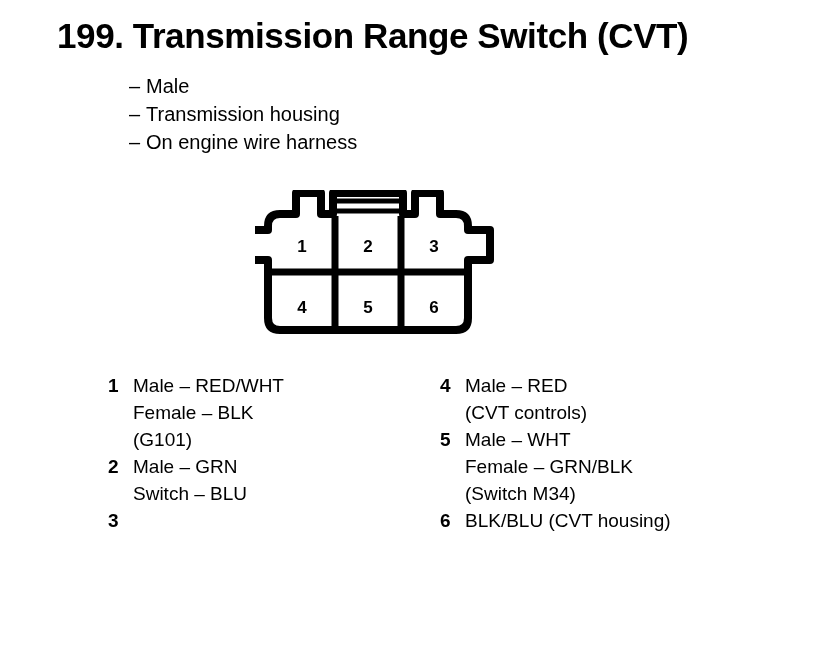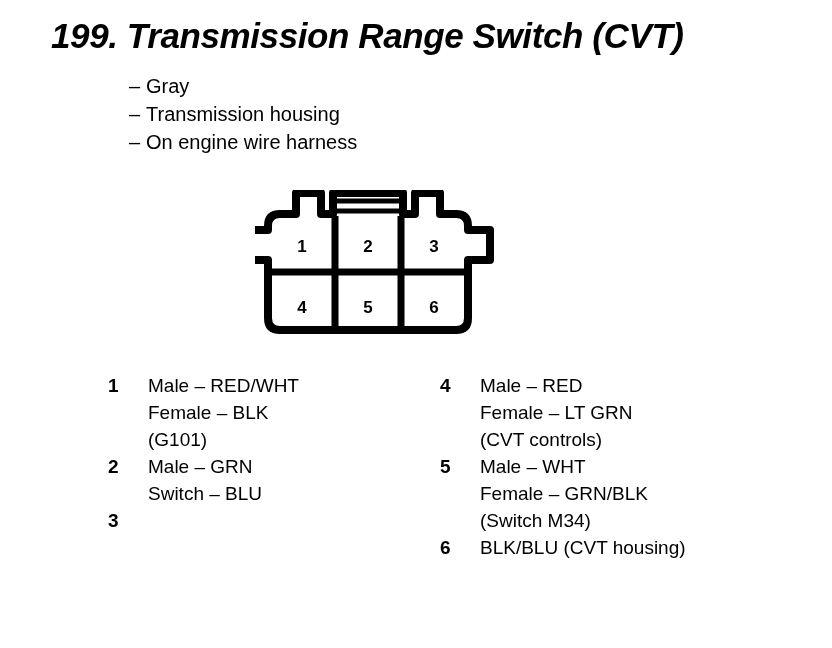--- a/index.html
+++ b/index.html
@@ -12,24 +12,23 @@
     height: 648px;
     position: relative;
     overflow: hidden;
     font-family: "Liberation Sans", sans-serif;
     color: #000000;
   }
 
   
   #title-block {
     position: absolute;
-    left: 51px;
+    left: 57px;
     top: 16px;
     white-space: nowrap;
-    font-style: italic;
   }
   #page-title {
     font-size: 35px;
     font-weight: bold;
     line-height: 40px;
     letter-spacing: -0.4px;
     white-space: nowrap;
   }
 
   
@@ -93,34 +92,33 @@
     line-height: 27px;
     width: 25px;
     flex: 0 0 25px;
   }
   .legend-lines {
     font-size: 19px;
     line-height: 27px;
   }
   .legend-line {
     white-space: nowrap;
-    margin-left: 15px;
   }
 </style>
 </head>
 <body>
 
 <div id="title-block">
   <div id="page-title">199. Transmission Range Switch (CVT)</div>
 </div>
 
 <div id="subtitle-list">
   <div class="bullet-row">
     <span class="bullet-dash">–</span>
-    <span>Gray</span>
+    <span>Male</span>
   </div>
   <div class="bullet-row">
     <span class="bullet-dash">–</span>
     <span>Transmission housing</span>
   </div>
   <div class="bullet-row">
     <span class="bullet-dash">–</span>
     <span>On engine wire harness</span>
   </div>
 </div>
@@ -210,21 +208,20 @@
     </div>
 
   </div>
 
   <div class="legend-column" id="legend-column-right">
 
     <div class="legend-entry">
       <span class="legend-pin">4</span>
       <span class="legend-lines">
         <div class="legend-line">Male – RED</div>
-        <div class="legend-line">Female – LT GRN</div>
         <div class="legend-line">(CVT controls)</div>
       </span>
     </div>
 
     <div class="legend-entry">
       <span class="legend-pin">5</span>
       <span class="legend-lines">
         <div class="legend-line">Male – WHT</div>
         <div class="legend-line">Female – GRN/BLK</div>
         <div class="legend-line">(Switch M34)</div>

